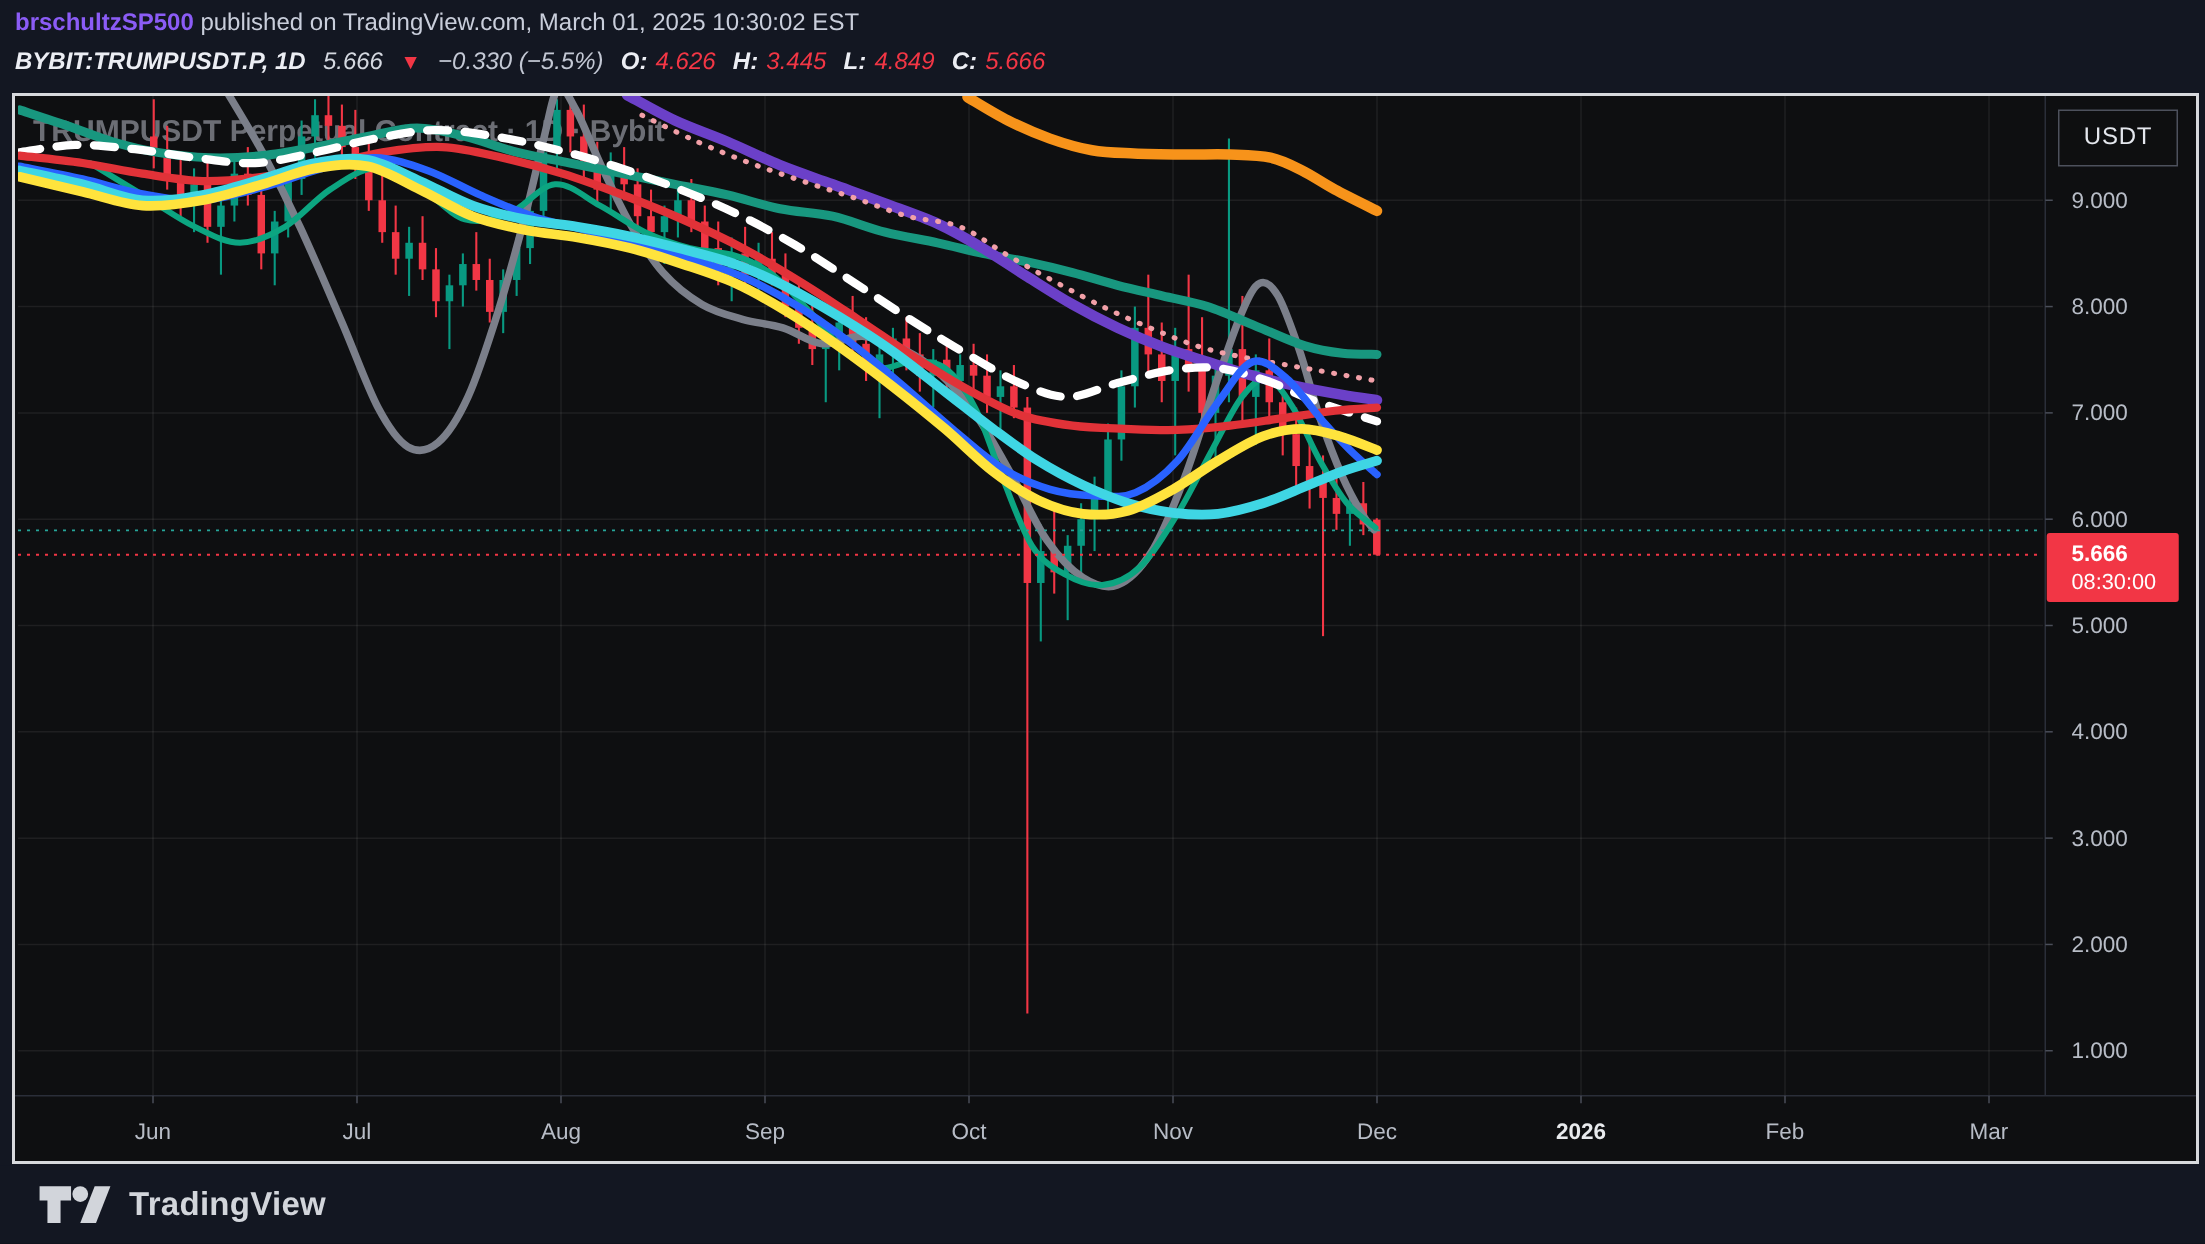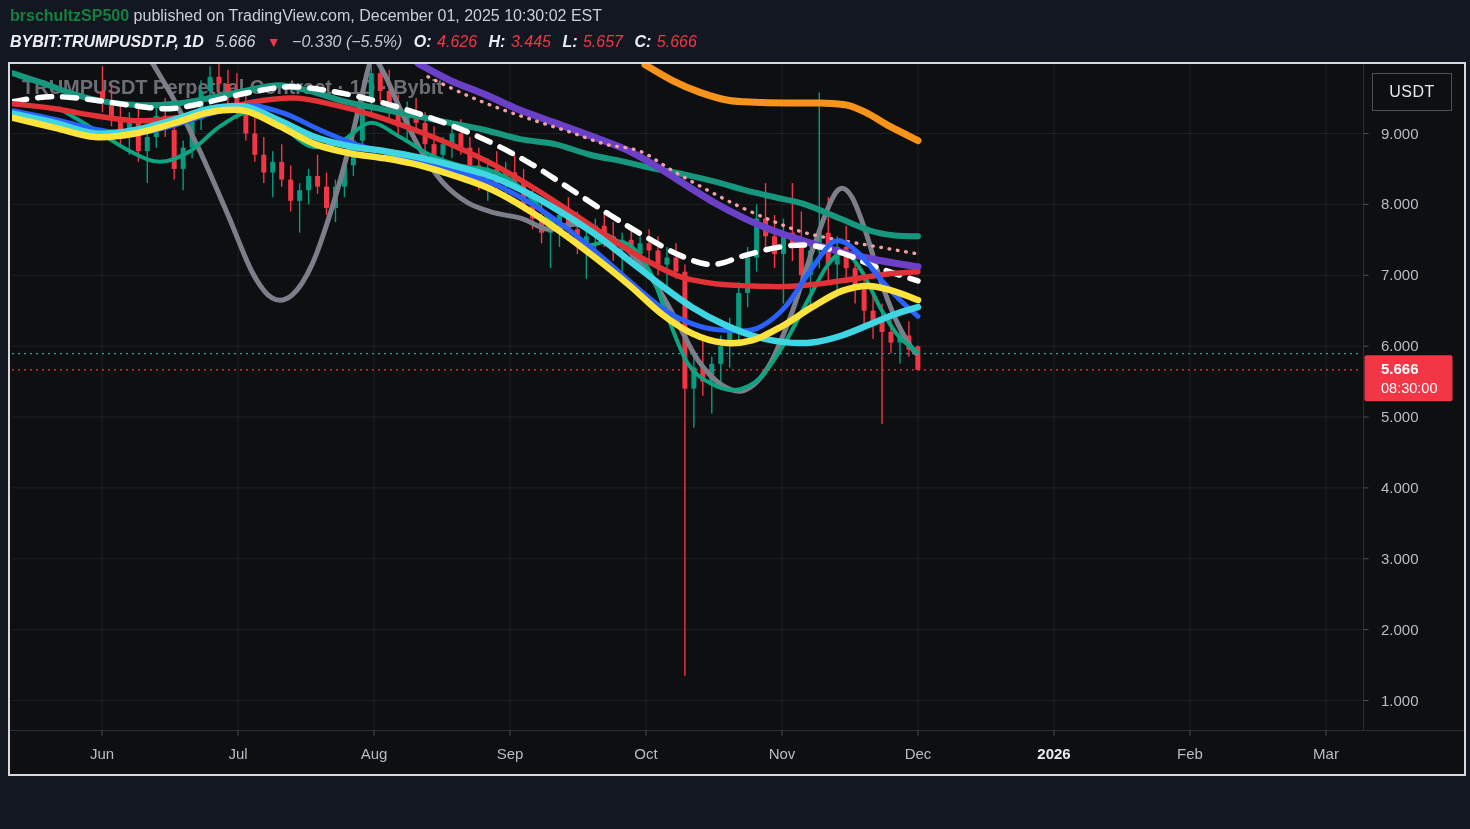--- a/index.html
+++ b/index.html
@@ -1,21 +1,21 @@
 <!DOCTYPE html>
 <html><head>
 <meta charset="utf-8">
 <style>
   html,body{margin:0;padding:0;background:#131722;}
   .page{position:relative;width:1470px;height:829px;background:#131722;overflow:hidden;
         font-family:"Liberation Sans",sans-serif;}
   
   .hdr{position:absolute;left:10px;top:0;width:1450px;}
   .hdr-line1{position:absolute;top:7px;left:0;font-size:16px;color:#c9cedb;white-space:nowrap;}
-  .hdr-line1 .pub{font-weight:bold;color:#15803d;}
+  .hdr-line1 .pub{font-weight:bold;color:#8b5cf6;}
   .hdr-line2{position:absolute;top:33px;left:0;font-size:16px;color:#c3c8d4;white-space:nowrap;}
   .hdr-line2 span{margin-right:7px;font-style:italic;}
   .sym{font-weight:bold;color:#eceef4;}
   .dir{color:#f23645;font-size:14px;}
   .ohlc-k{font-weight:bold;color:#eceef4;margin-right:1px !important;}
   .ohlc-v{color:#f23645;}
   .chg{color:#c3c8d4;}
   .last{color:#d4d8e0;}
   
   #chart-svg{position:absolute;left:0;top:0;}
@@ -307,33 +307,43 @@
         <line x1="1054" y1="730.5" x2="1054" y2="735.5" stroke="#4a4e59"></line>
         <text x="1054" y="759" font-size="15" text-anchor="middle" fill="#e8eaed" font-weight="bold">2026</text>
         <line x1="1190" y1="730.5" x2="1190" y2="735.5" stroke="#4a4e59"></line>
         <text x="1190" y="759" font-size="15" text-anchor="middle" fill="#b7bcc6" font-weight="normal">Feb</text>
         <line x1="1326" y1="730.5" x2="1326" y2="735.5" stroke="#4a4e59"></line>
         <text x="1326" y="759" font-size="15" text-anchor="middle" fill="#b7bcc6" font-weight="normal">Mar</text>
       </g>
     </svg>
 
   <div class="hdr">
-    <div class="hdr-line1"><span class="pub">brschultzSP500</span><span> published on TradingView.com, December 01, 2025 10:30:02 EST</span></div>
+    <div class="hdr-line1"><span class="pub">brschultzSP500</span><span> published on TradingView.com, March 01, 2025 10:30:02 EST</span></div>
     <div class="hdr-line2">
       <span class="sym">BYBIT:TRUMPUSDT.P, 1D</span>
       <span class="last">5.666</span>
       <span class="dir">▼</span>
       <span class="chg">−0.330 (−5.5%)</span>
       <span class="ohlc-k">O:</span>
       <span class="ohlc-v">4.626</span>
       <span class="ohlc-k">H:</span>
       <span class="ohlc-v">3.445</span>
       <span class="ohlc-k">L:</span>
-      <span class="ohlc-v">5.657</span>
+      <span class="ohlc-v">4.849</span>
       <span class="ohlc-k">C:</span>
       <span class="ohlc-v">5.666</span>
     </div>
   </div>
 
   <div class="usdt">USDT</div>
 
+  <div class="footer">
+    <svg width="52" height="28" viewBox="0 0 58 32">
+      <g fill="#d2d5db">
+        <path d="M2 2h24v11h-8v17H8V13H2z"></path>
+        <circle cx="33" cy="8" r="6"></circle>
+        <path d="M33 30L44 2h12L45 30z"></path>
+      </g>
+    </svg>
+    <span class="brand">TradingView</span>
+  </div>
 
 </div>
 
 </body></html>

